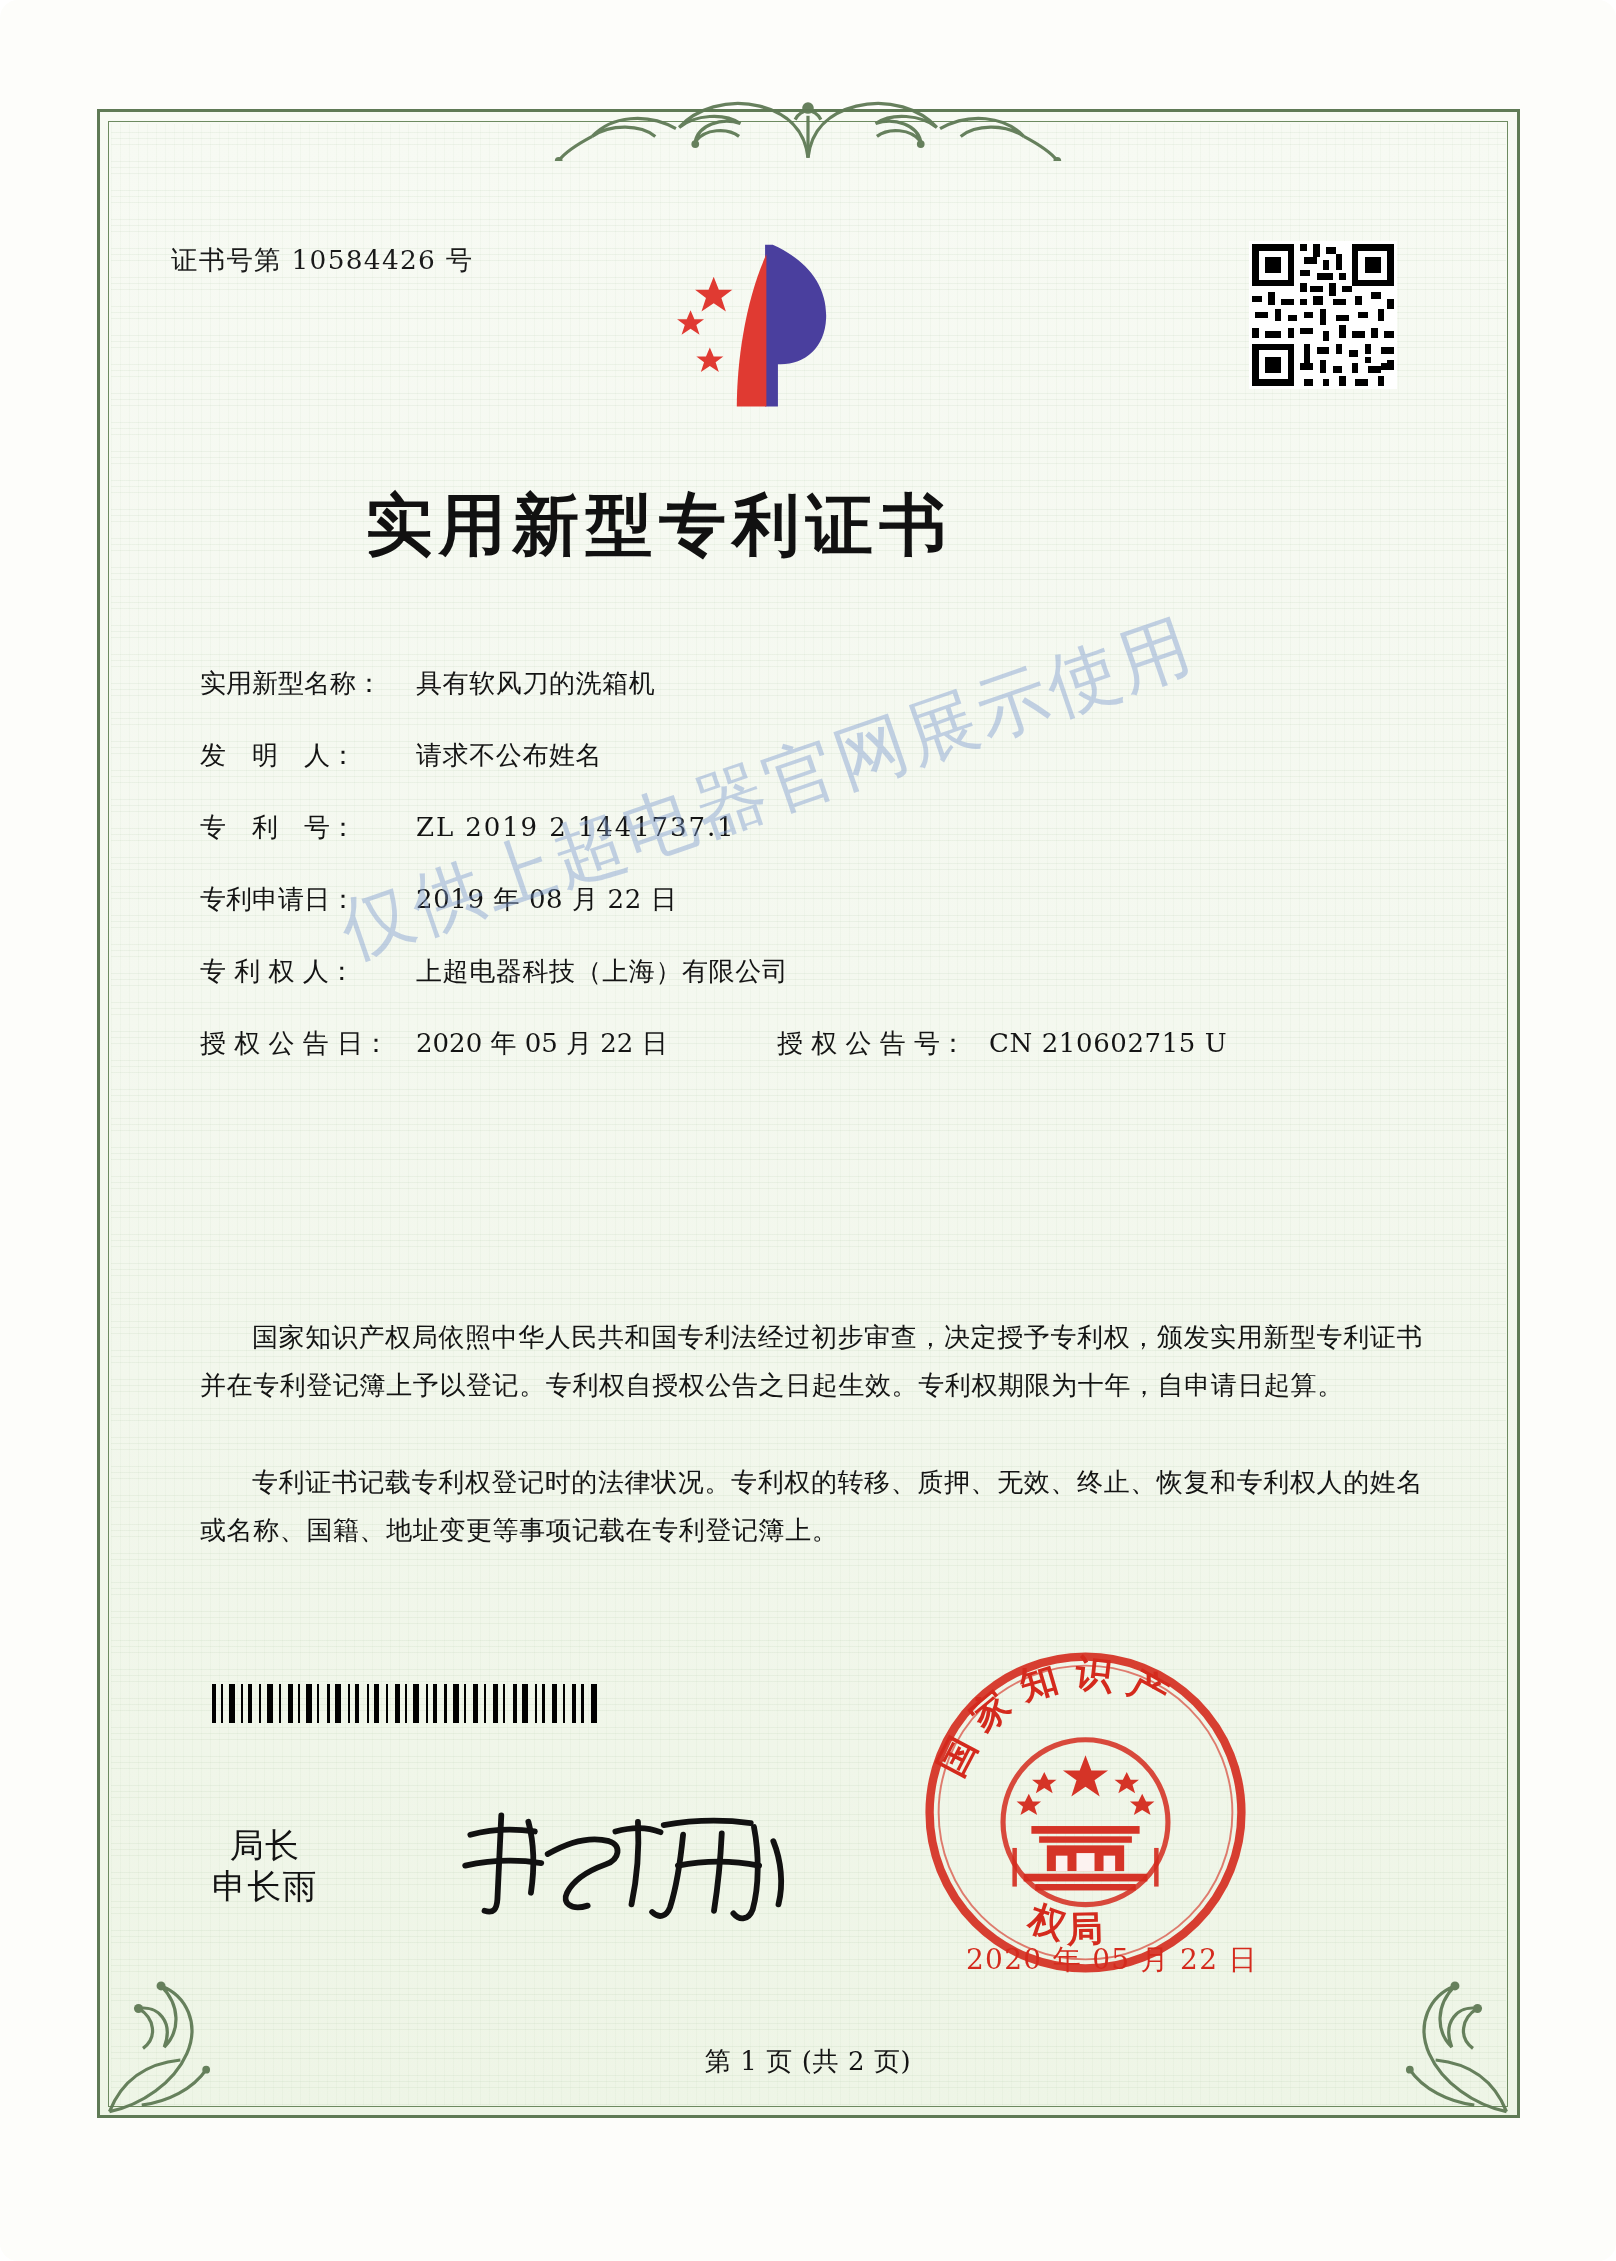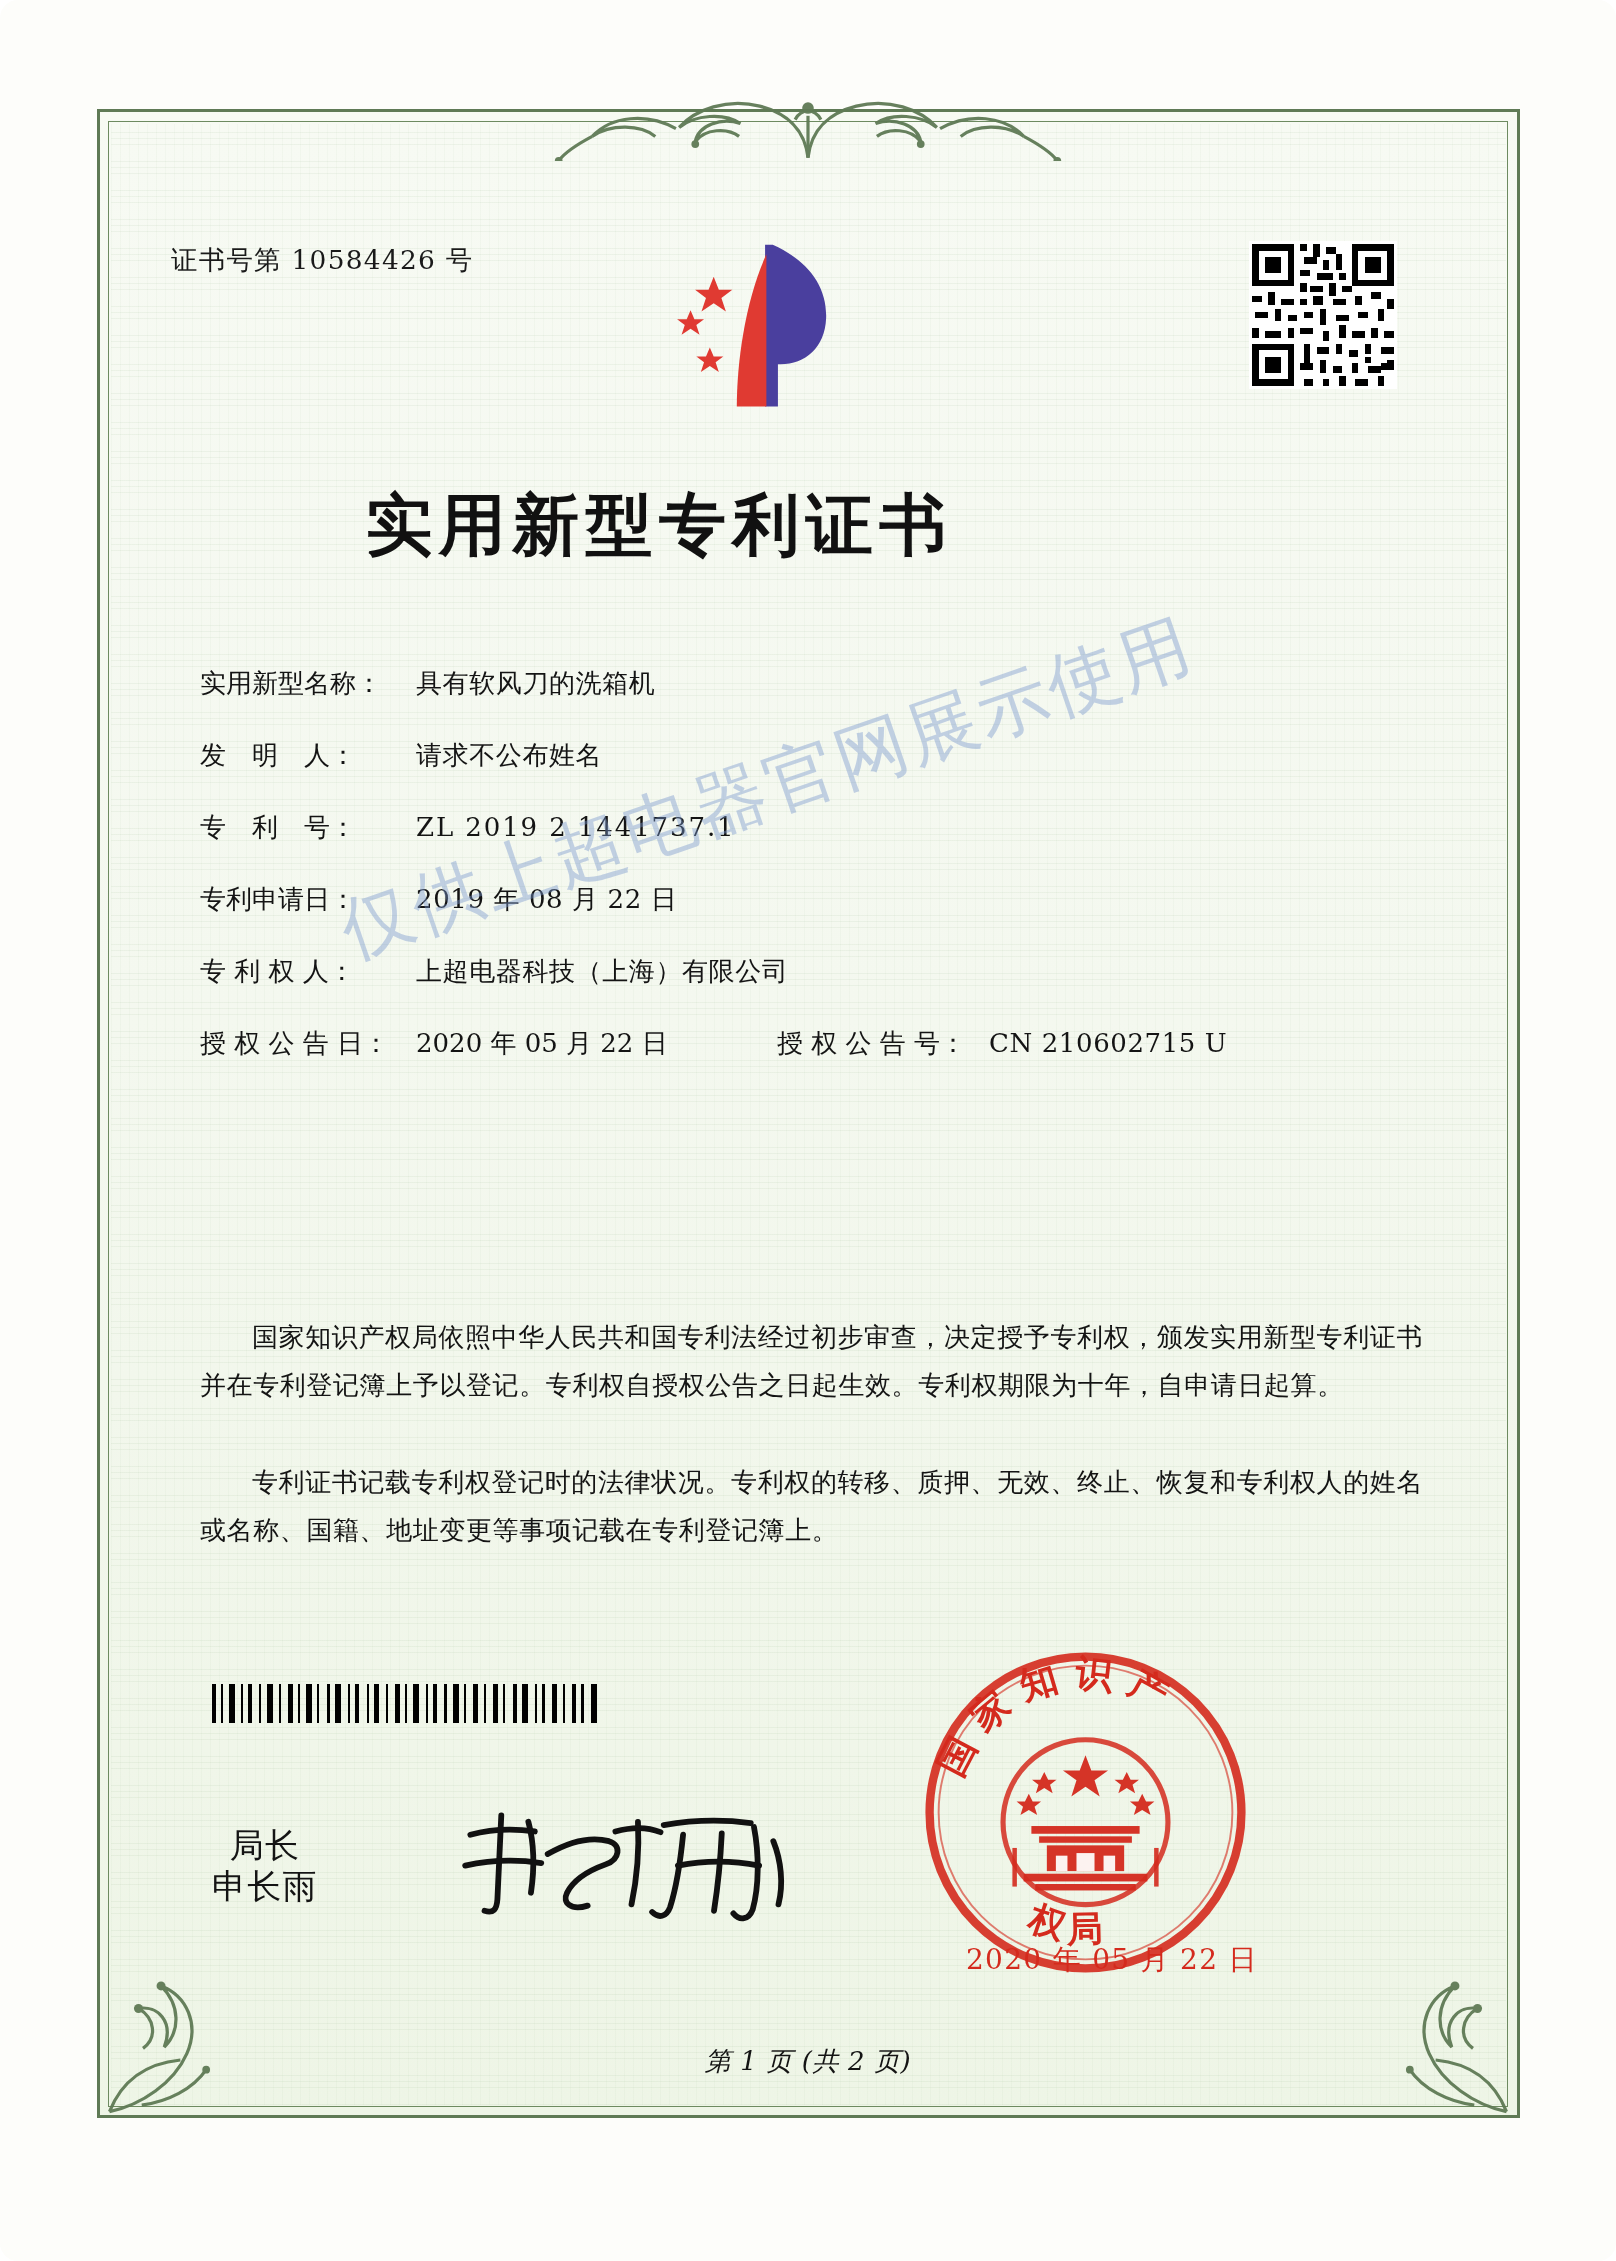--- a/index.html
+++ b/index.html
@@ -234,21 +234,20 @@
 
   .page-no {
     position: absolute;
     left: 0;
     top: 2044px;
     width: 1616px;
     text-align: center;
     font-size: 26px;
     color: #141414;
     letter-spacing: 0.6px;
-    font-style: italic;
   }
   .footnote {
     position: absolute;
     left: 0;
     top: 2170px;
     width: 1616px;
     text-align: center;
     font-size: 26px;
     color: #141414;
     letter-spacing: 1.3px;

